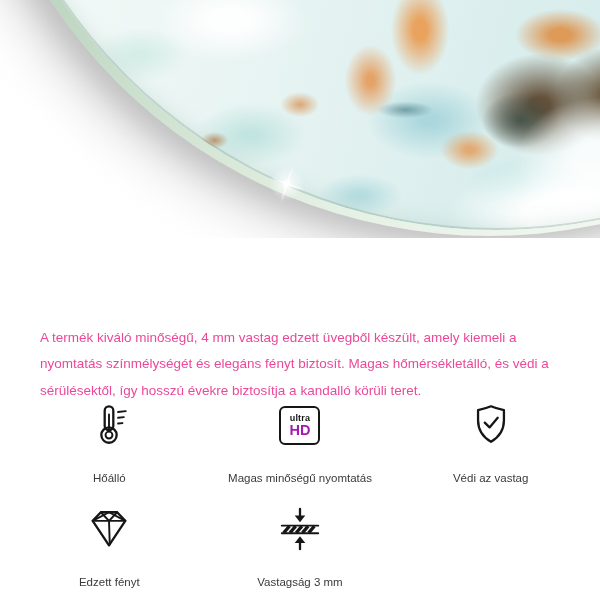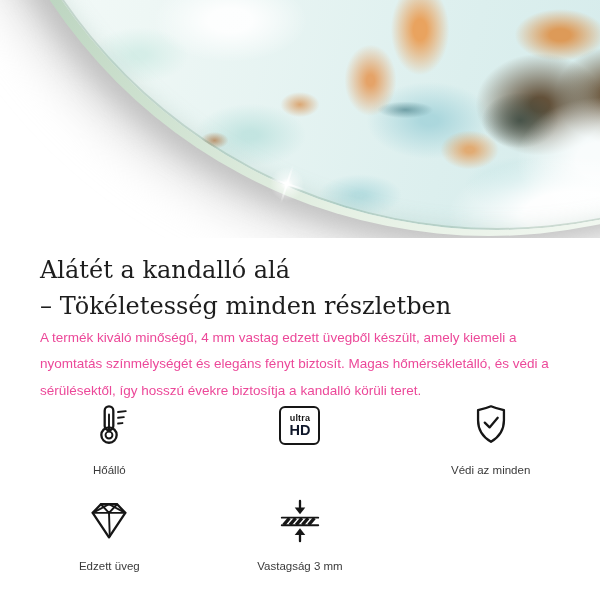--- a/index.html
+++ b/index.html
@@ -70,53 +70,49 @@
     font-size:13.5px; line-height:26.5px; color:#ec4899;
   }
 
   
   .features {
     position:absolute; left:14px; top:402px; width:572px;
     display:grid; grid-template-columns:repeat(3,1fr); row-gap:22px;
   }
   .feature { display:flex; flex-direction:column; align-items:center; }
   .icon-box { height:46px; display:flex; align-items:center; justify-content:center; }
-  .feature-label { margin-top:16px; font-size:11.5px; color:#3a3a3a; white-space:nowrap; }
+  .feature-label { margin-top:24px; font-size:11.5px; color:#3a3a3a; white-space:nowrap; }
   .icon-box svg { display:block; }
   .stroke { fill:none; stroke:#161616; stroke-width:2.4; stroke-linecap:round; stroke-linejoin:round; }
   .stroke-thin { fill:none; stroke:#161616; stroke-width:2; stroke-linecap:round; }
   .filldark { fill:#161616; stroke:none; }
   .stripes { fill:none; stroke:#161616; stroke-width:3.4; stroke-linecap:butt; }
   .uhd {
     width:37px; height:35px; border:2.5px solid #161616; border-radius:6px;
     display:flex; flex-direction:column; align-items:center; justify-content:center; background:#fff;
   }
   .uhd-top { font-size:9px; font-weight:600; line-height:10px; color:#161616; letter-spacing:.2px; }
-  .uhd-bottom { font-size:14.5px; font-weight:700; line-height:15px; color:#0f172a; }
+  .uhd-bottom { font-size:14.5px; font-weight:700; line-height:15px; color:#a21caf; }
 </style>
 </head>
 <body>
 
 <div class="page">
 
   <div class="hero">
     <div class="disc-shadow-soft"></div>
     <div class="disc-shadow-hard"></div>
     <div class="disc-edge"></div>
     <div class="disc"></div>
     <div class="sparkle">
       <div class="ray-v"></div>
       <div class="ray-h"></div>
     </div>
   </div>
 
-  <h1 class="headline">
-    <span>Alátét a kandalló alá</span>
-    <span>– Tökéletesség minden részletben</span>
-  </h1>
 
   <p class="desc">A termék kiváló minőségű, 4 mm vastag edzett üvegből készült, amely kiemeli a nyomtatás színmélységét és elegáns fényt biztosít. Magas hőmérsékletálló, és védi a sérülésektől, így hosszú évekre biztosítja a kandalló körüli teret.</p>
 
   <div class="features">
 
     <div class="feature">
       <div class="icon-box">
         <svg width="46" height="46" viewBox="0 0 48 48">
           <rect class="stroke" x="19.5" y="4.5" width="9" height="25" rx="4.5"></rect>
           <circle class="stroke" cx="24" cy="34.5" r="8" fill="#fff"></circle>
@@ -130,43 +126,44 @@
       <div class="feature-label">Hőálló</div>
     </div>
 
     <div class="feature">
       <div class="icon-box">
         <div class="uhd">
           <div class="uhd-top">ultra</div>
           <div class="uhd-bottom">HD</div>
         </div>
       </div>
+      <div class="feature-label">Magas minőségű nyomtatás</div>
     </div>
 
     <div class="feature">
       <div class="icon-box">
         <svg width="46" height="46" viewBox="0 0 48 48">
           <path class="stroke" d="M24 4.5 C28 6.2 33 7.6 37.5 8.5 V19 C37.5 29 32.5 36.5 24 41.5 C15.5 36.5 10.5 29 10.5 19 V8.5 C15 7.6 20 6.2 24 4.5 Z"></path>
           <path class="stroke" d="M17.5 21.5 L22.5 26.5 L31 16.5"></path>
         </svg>
       </div>
-      <div class="feature-label">Védi az minden</div>
+      <div class="feature-label">Védi az vastag</div>
     </div>
 
     <div class="feature">
       <div class="icon-box">
         <svg width="46" height="46" viewBox="0 0 48 48">
           <path class="stroke" d="M15.5 6.5 H32.5 L41 15.5 L24 41 L7 15.5 Z" stroke-width="2.2"></path>
           <path class="stroke-thin" d="M7 15.5 H41"></path>
           <path class="stroke-thin" d="M15.5 6.5 L24 15.5 L32.5 6.5"></path>
           <path class="stroke-thin" d="M7 15.5 L24 6.5 L41 15.5"></path>
           <path class="stroke-thin" d="M24 15.5 L24.8 40"></path>
         </svg>
       </div>
-      <div class="feature-label">Edzett üveg</div>
+      <div class="feature-label">Edzett fényt</div>
     </div>
 
 
     <div class="feature">
       <div class="icon-box">
         <svg width="46" height="46" viewBox="0 0 48 48">
           <line class="stroke-thin" x1="5" y1="20.5" x2="43" y2="20.5"></line>
           <line class="stroke-thin" x1="5" y1="28.5" x2="43" y2="28.5"></line>
           <g class="stripes" stroke-width="3">
             <line x1="7" y1="28" x2="13" y2="21"></line>

